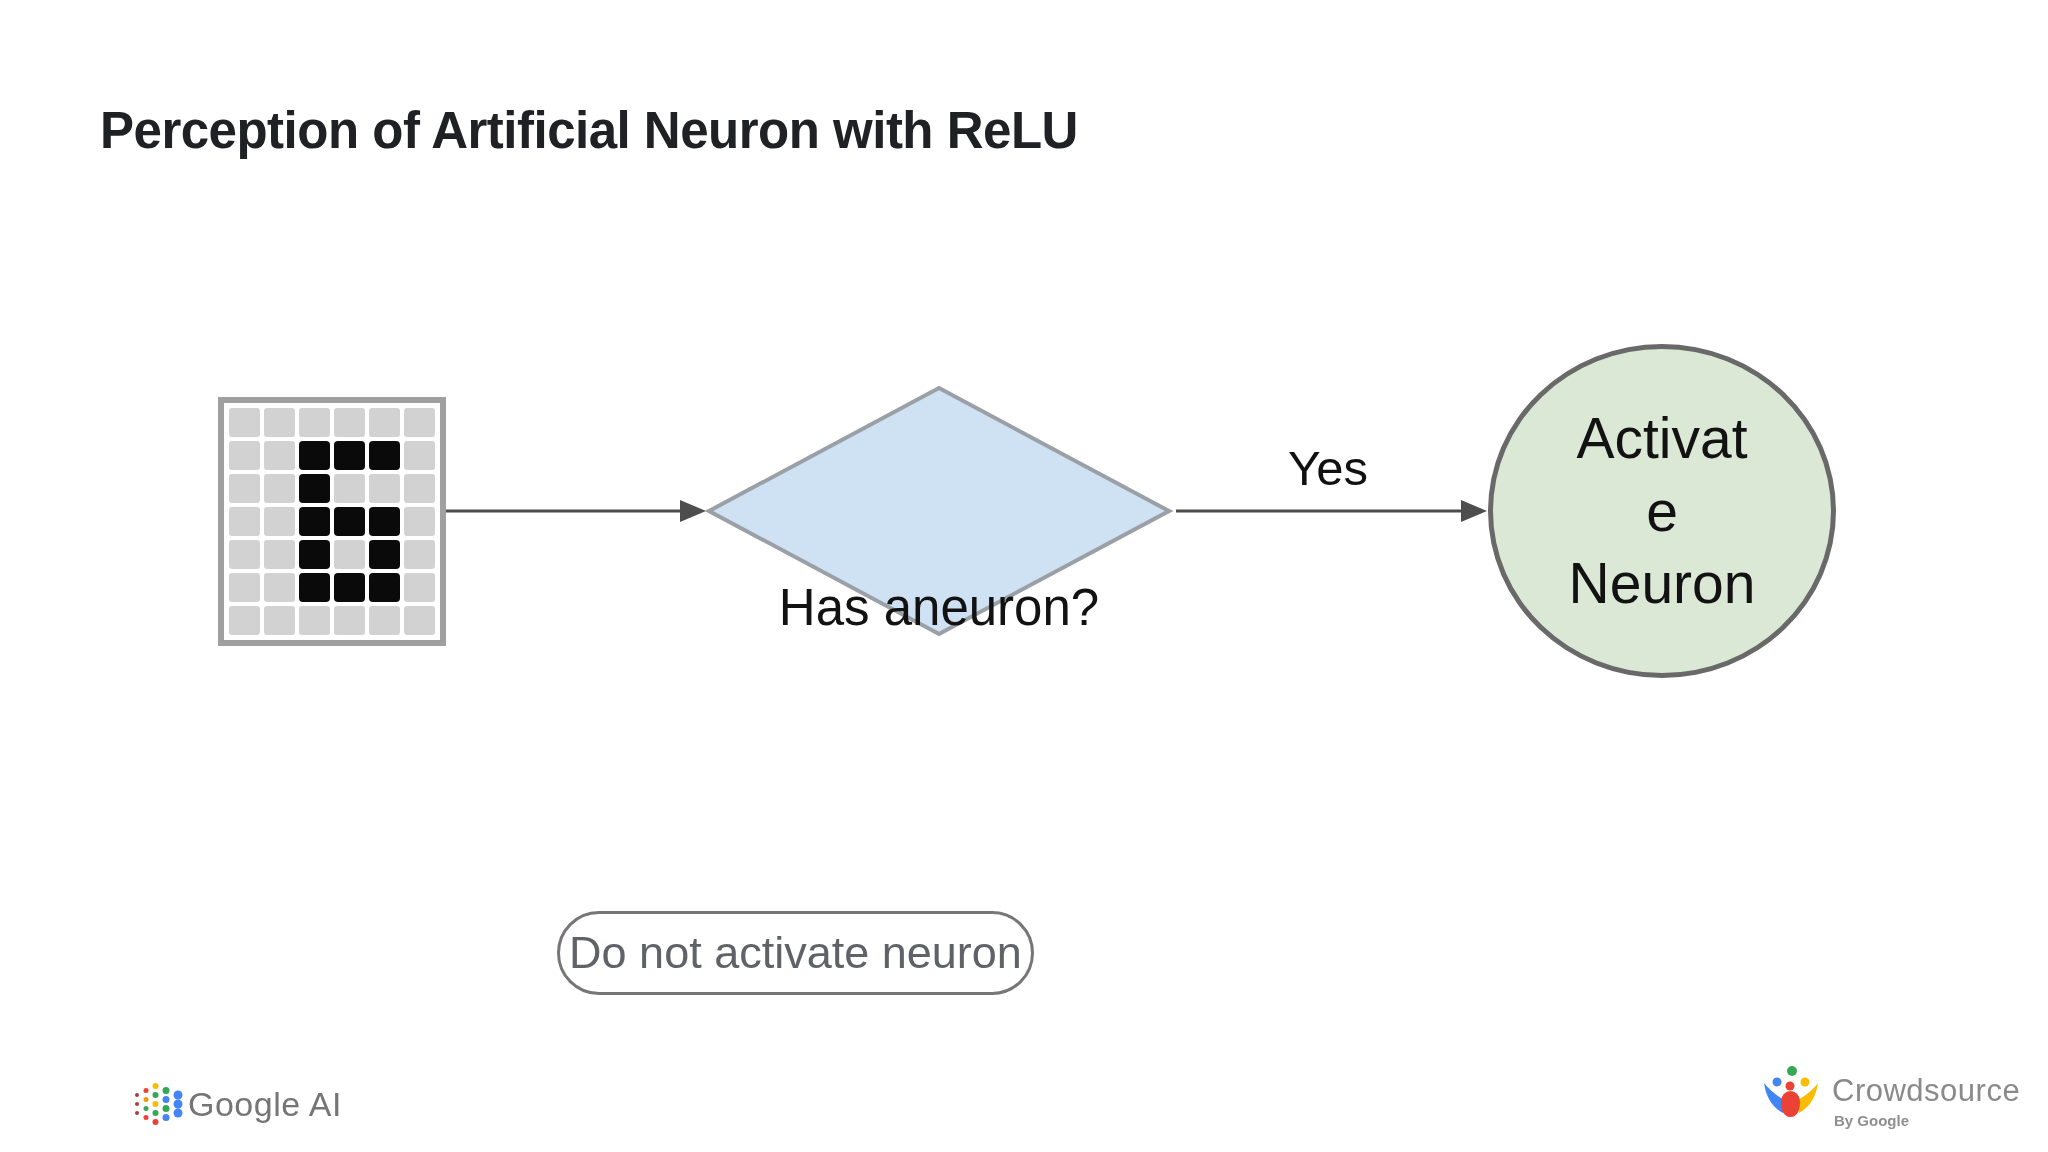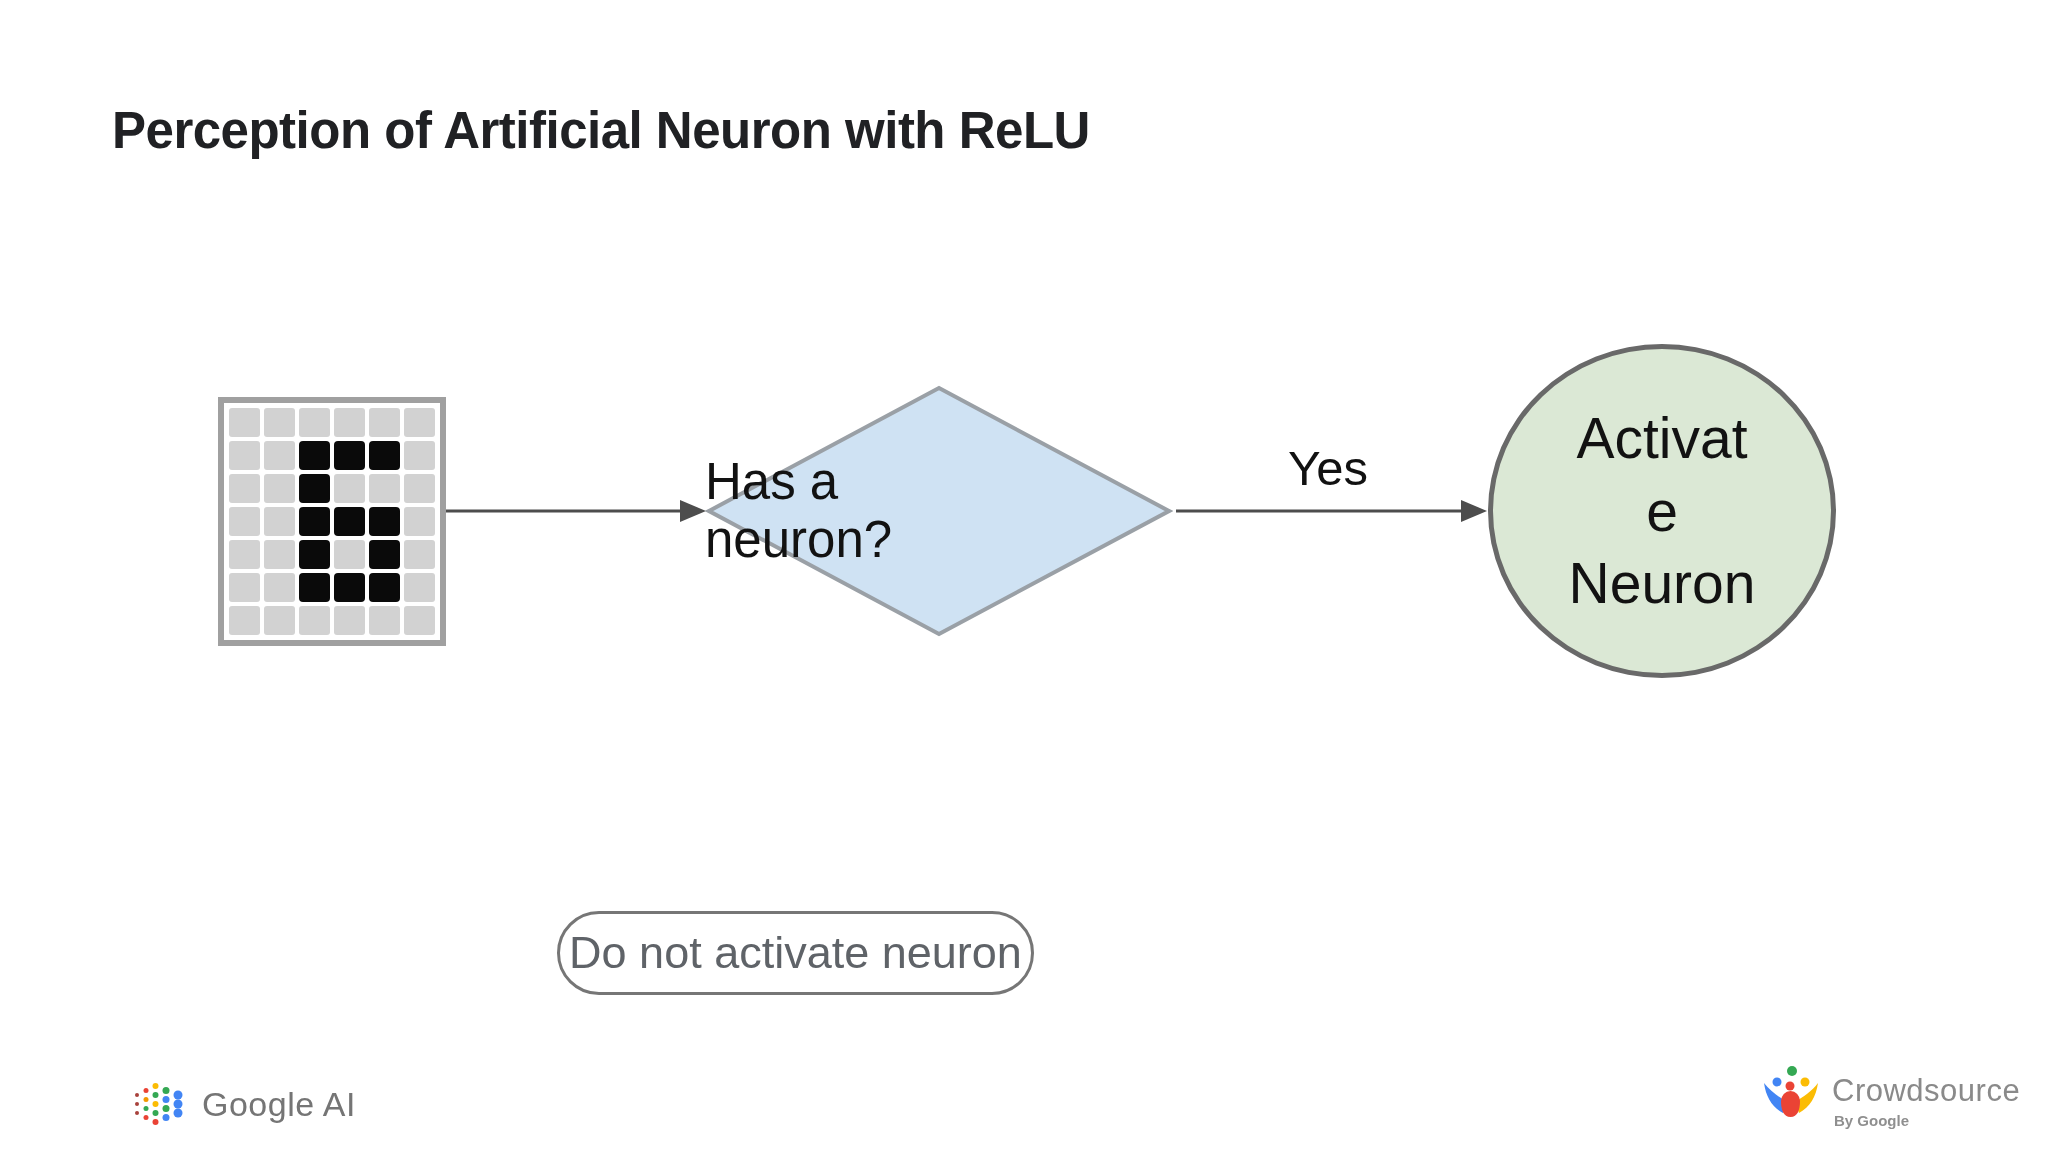--- a/index.html
+++ b/index.html
@@ -13,21 +13,21 @@
   }
   *{box-sizing:border-box;}
   html,body{margin:0;padding:0;}
   body{
     width:2048px;height:1152px;position:relative;overflow:hidden;
     background:#ffffff;font-family:"Liberation Sans",sans-serif;
   }
   .abs{position:absolute;}
 
   .slide-title{
-    left:112px;top:101px;font-size:51px;font-weight:600;
+    left:100px;top:101px;font-size:51px;font-weight:600;
     color:var(--title-text);letter-spacing:-0.5px;white-space:nowrap;
   }
 
   
   .pixel-grid{
     left:218px;top:397px;
     border:6px solid var(--grid-border);
     background:#ffffff;padding:5px;
     display:grid;grid-template-columns:repeat(6,var(--cell-w));
     grid-auto-rows:29px;gap:4px;
@@ -39,21 +39,21 @@
   .connectors{left:0;top:0;width:2048px;height:1152px;pointer-events:none;}
   .connectors line{stroke:var(--arrow);stroke-width:3;}
   .connectors polygon{fill:var(--arrow);}
 
   
   .diamond-wrap{left:705px;top:385px;width:468px;height:252px;}
   .diamond-wrap svg{position:absolute;left:0;top:0;}
   .diamond-wrap polygon{fill:var(--diamond-fill);stroke:var(--diamond-border);stroke-width:4;}
   .diamond-label{
     position:absolute;left:0;top:0;width:100%;height:100%;
-    display:flex;flex-direction:column;align-items:flex-start;justify-content:center;
+    display:flex;flex-direction:row;align-items:flex-end;justify-content:center;
     font-size:51px;font-weight:500;color:#121212;line-height:1.13;text-align:center;
   }
 
   .yes-label{
     left:1288px;top:440px;width:140px;text-align:left;
     font-size:49px;font-weight:500;color:#111111;
   }
 
   
   .activate-circle{
@@ -65,21 +65,21 @@
 
   
   .no-pill{
     left:557px;top:911px;width:477px;height:84px;border-radius:56px;
     background:#ffffff;border:3px solid var(--pill-border);
     display:flex;align-items:center;justify-content:center;
     font-size:45px;font-weight:500;color:var(--pill-text);
   }
 
   
-  .google-ai{left:132px;top:1075px;display:flex;align-items:center;gap:14px;height:58px;}
+  .google-ai{left:132px;top:1075px;display:flex;align-items:center;gap:0;height:58px;}
   .google-ai-text{font-size:34px;font-weight:500;color:#757575;letter-spacing:0.5px;}
   .crowdsource{left:1762px;top:1063px;display:flex;align-items:flex-end;gap:12px;}
   .crowdsource-textcol{display:flex;flex-direction:column;margin-top:8px;}
   .crowdsource-text{font-size:31px;font-weight:400;color:var(--footer-text);letter-spacing:0.5px;}
   .by-google-text{font-size:15px;font-weight:600;color:#8f8f8f;margin-top:3px;margin-left:2px;}
 </style>
 </head>
 <body>
 
 <div class="abs slide-title">Perception of Artificial Neuron with ReLU</div>

